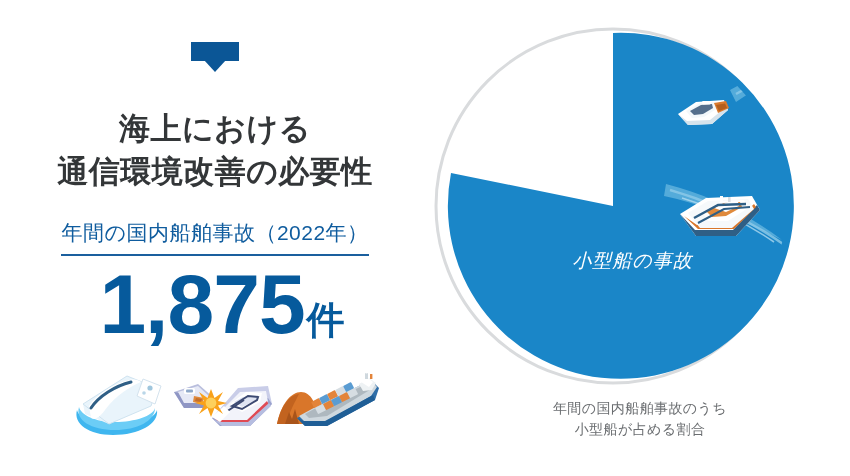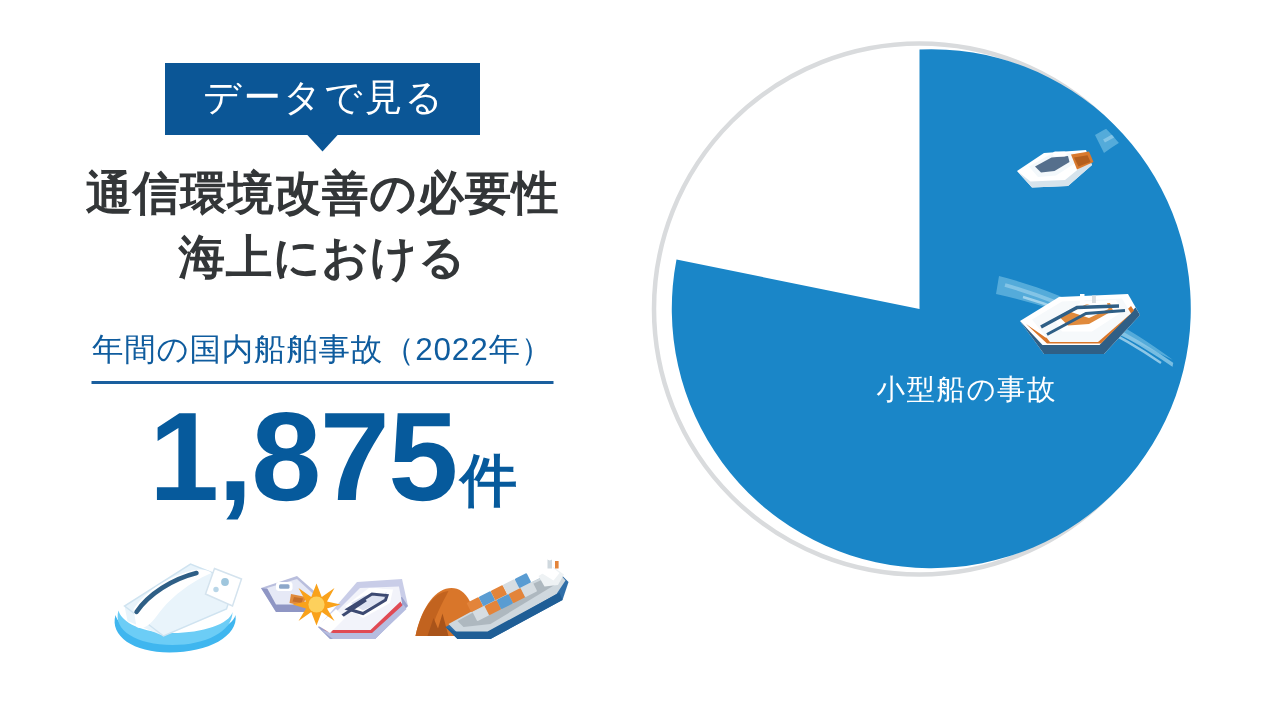--- a/index.html
+++ b/index.html
@@ -168,25 +168,26 @@
     top: 127px;
     width: 185px;
     text-align: center;
     color: #1565a8;
     font-size: 17px;
     letter-spacing: 0.5px;
     pointer-events: none;
   }
   .pie-value-block {
     position: absolute;
-    left: 107px;
+    left: 95px;
     top: 233px;
     width: 215px;
     text-align: center;
     pointer-events: none;
+    font-style: italic;
   }
   .pie-label-small {
     color: #ffffff;
     font-size: 19px;
     letter-spacing: 1px;
     line-height: 1.1;
   }
   .pie-value-row {
     white-space: nowrap;
     line-height: 1;
@@ -222,28 +223,27 @@
 </style>
 </head>
 <body>
 
 <div id="infographic">
 
   <div class="left-panel">
 
     <div class="badge-wrap">
       <div class="badge">
-        <span>データで見る</span>
         <span class="badge-tail"></span>
       </div>
     </div>
 
     <div class="headline">
+      <span class="line">海上における</span>
       <span class="line">通信環境改善の必要性</span>
-      <span class="line">海上における</span>
     </div>
 
     <div class="subtitle">
       <span class="subtitle-text">年間の国内船舶事故（2022年）</span>
     </div>
 
     <div class="figure-row">
       <span class="figure-number">1,875</span><span class="figure-unit">件</span>
     </div>
 
@@ -391,15 +391,19 @@
           </g>
         </g>
       </svg>
 
 
       <div class="pie-value-block">
         <div class="pie-label-small">小型船の事故</div>
       </div>
     </div>
 
+    <div class="chart-caption">
+      <span class="line">年間の国内船舶事故のうち</span>
+      <span class="line">小型船が占める割合</span>
+    </div>
   </div>
 
 </div>
 
 </body></html>

